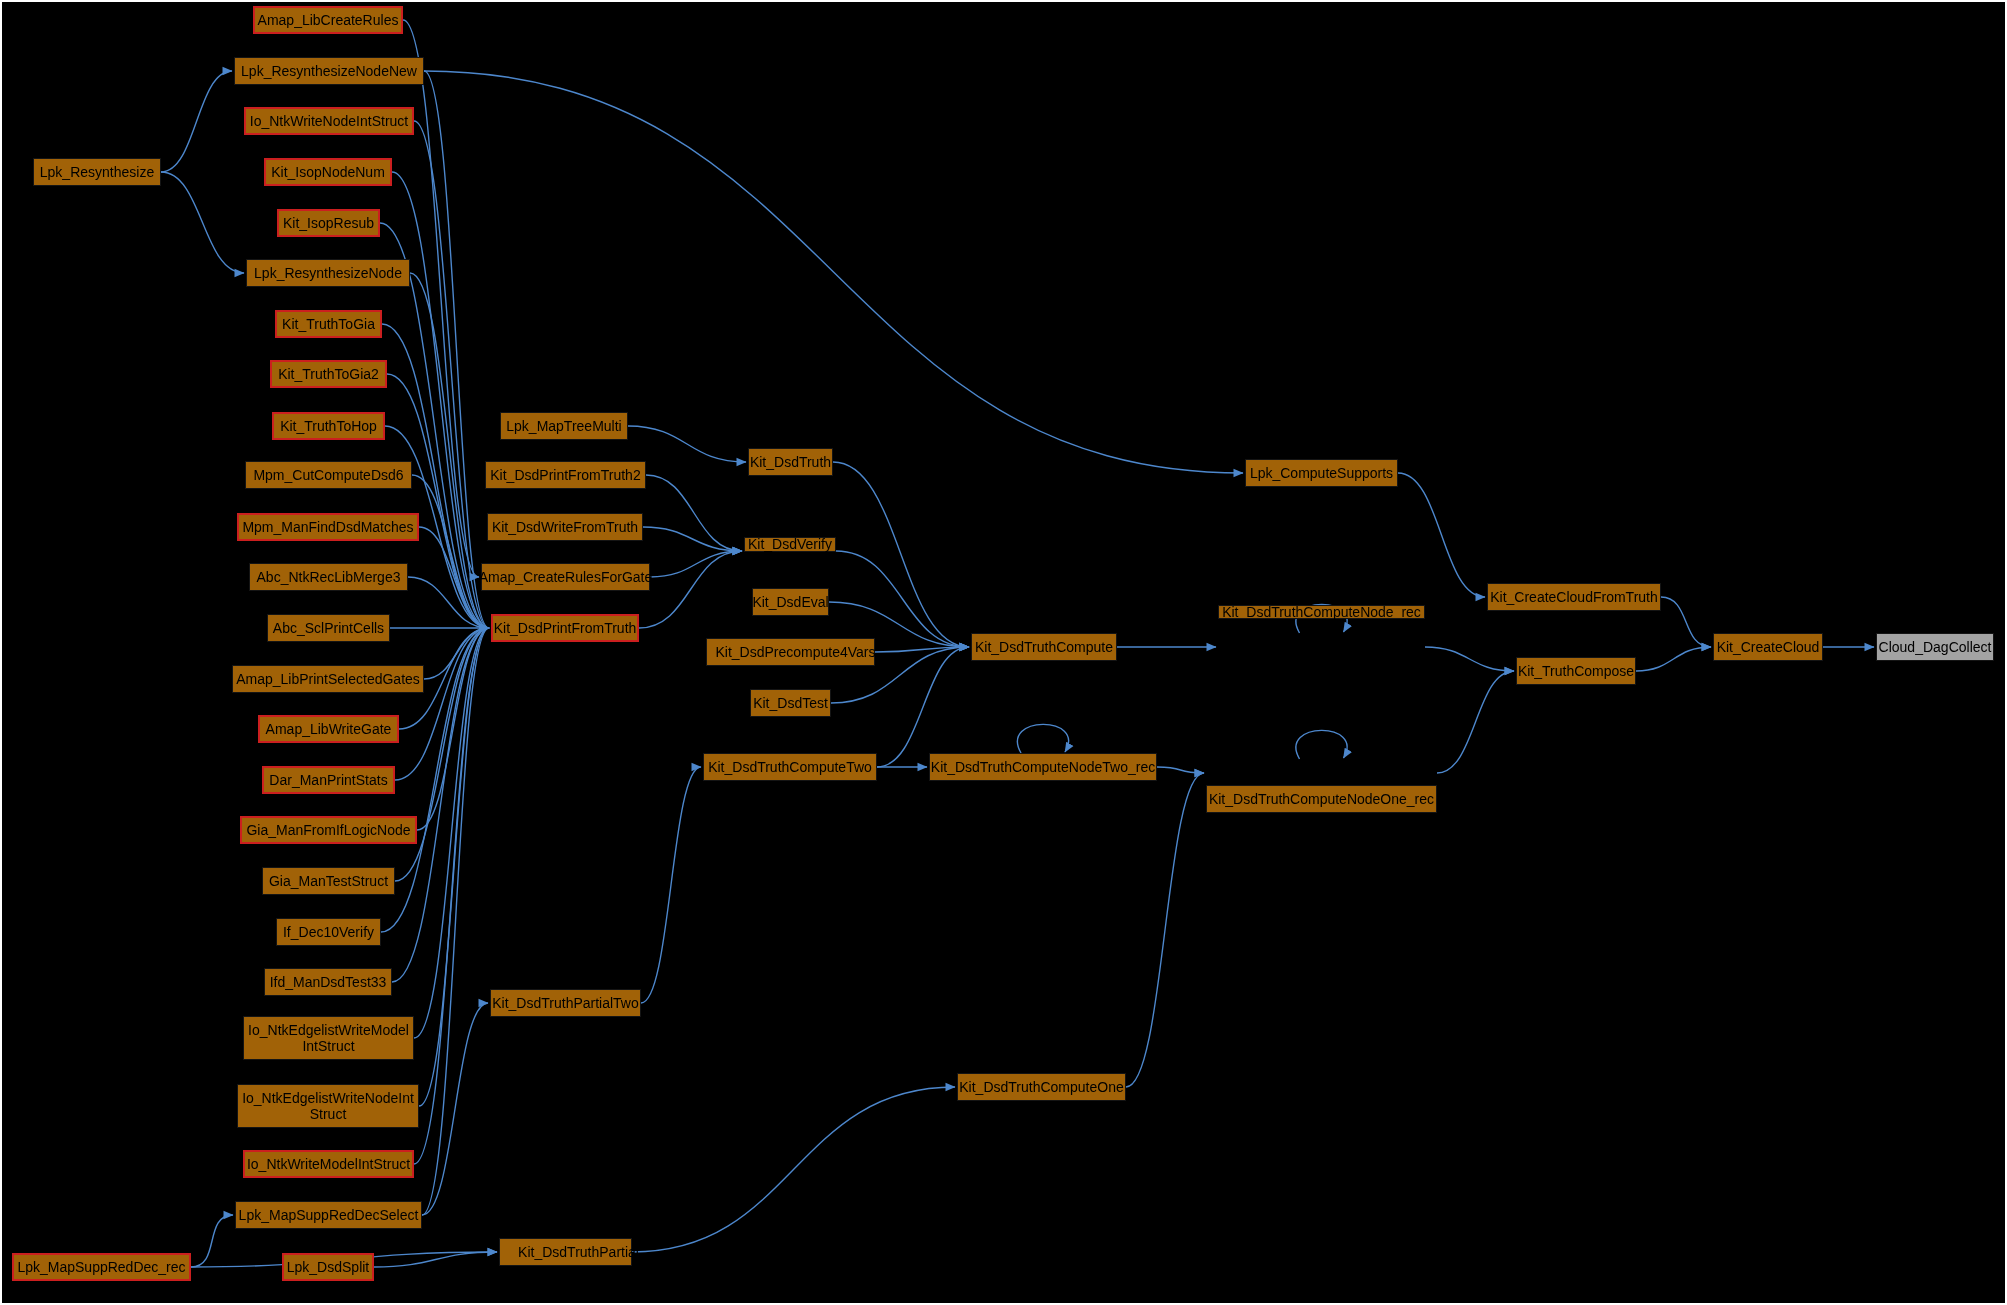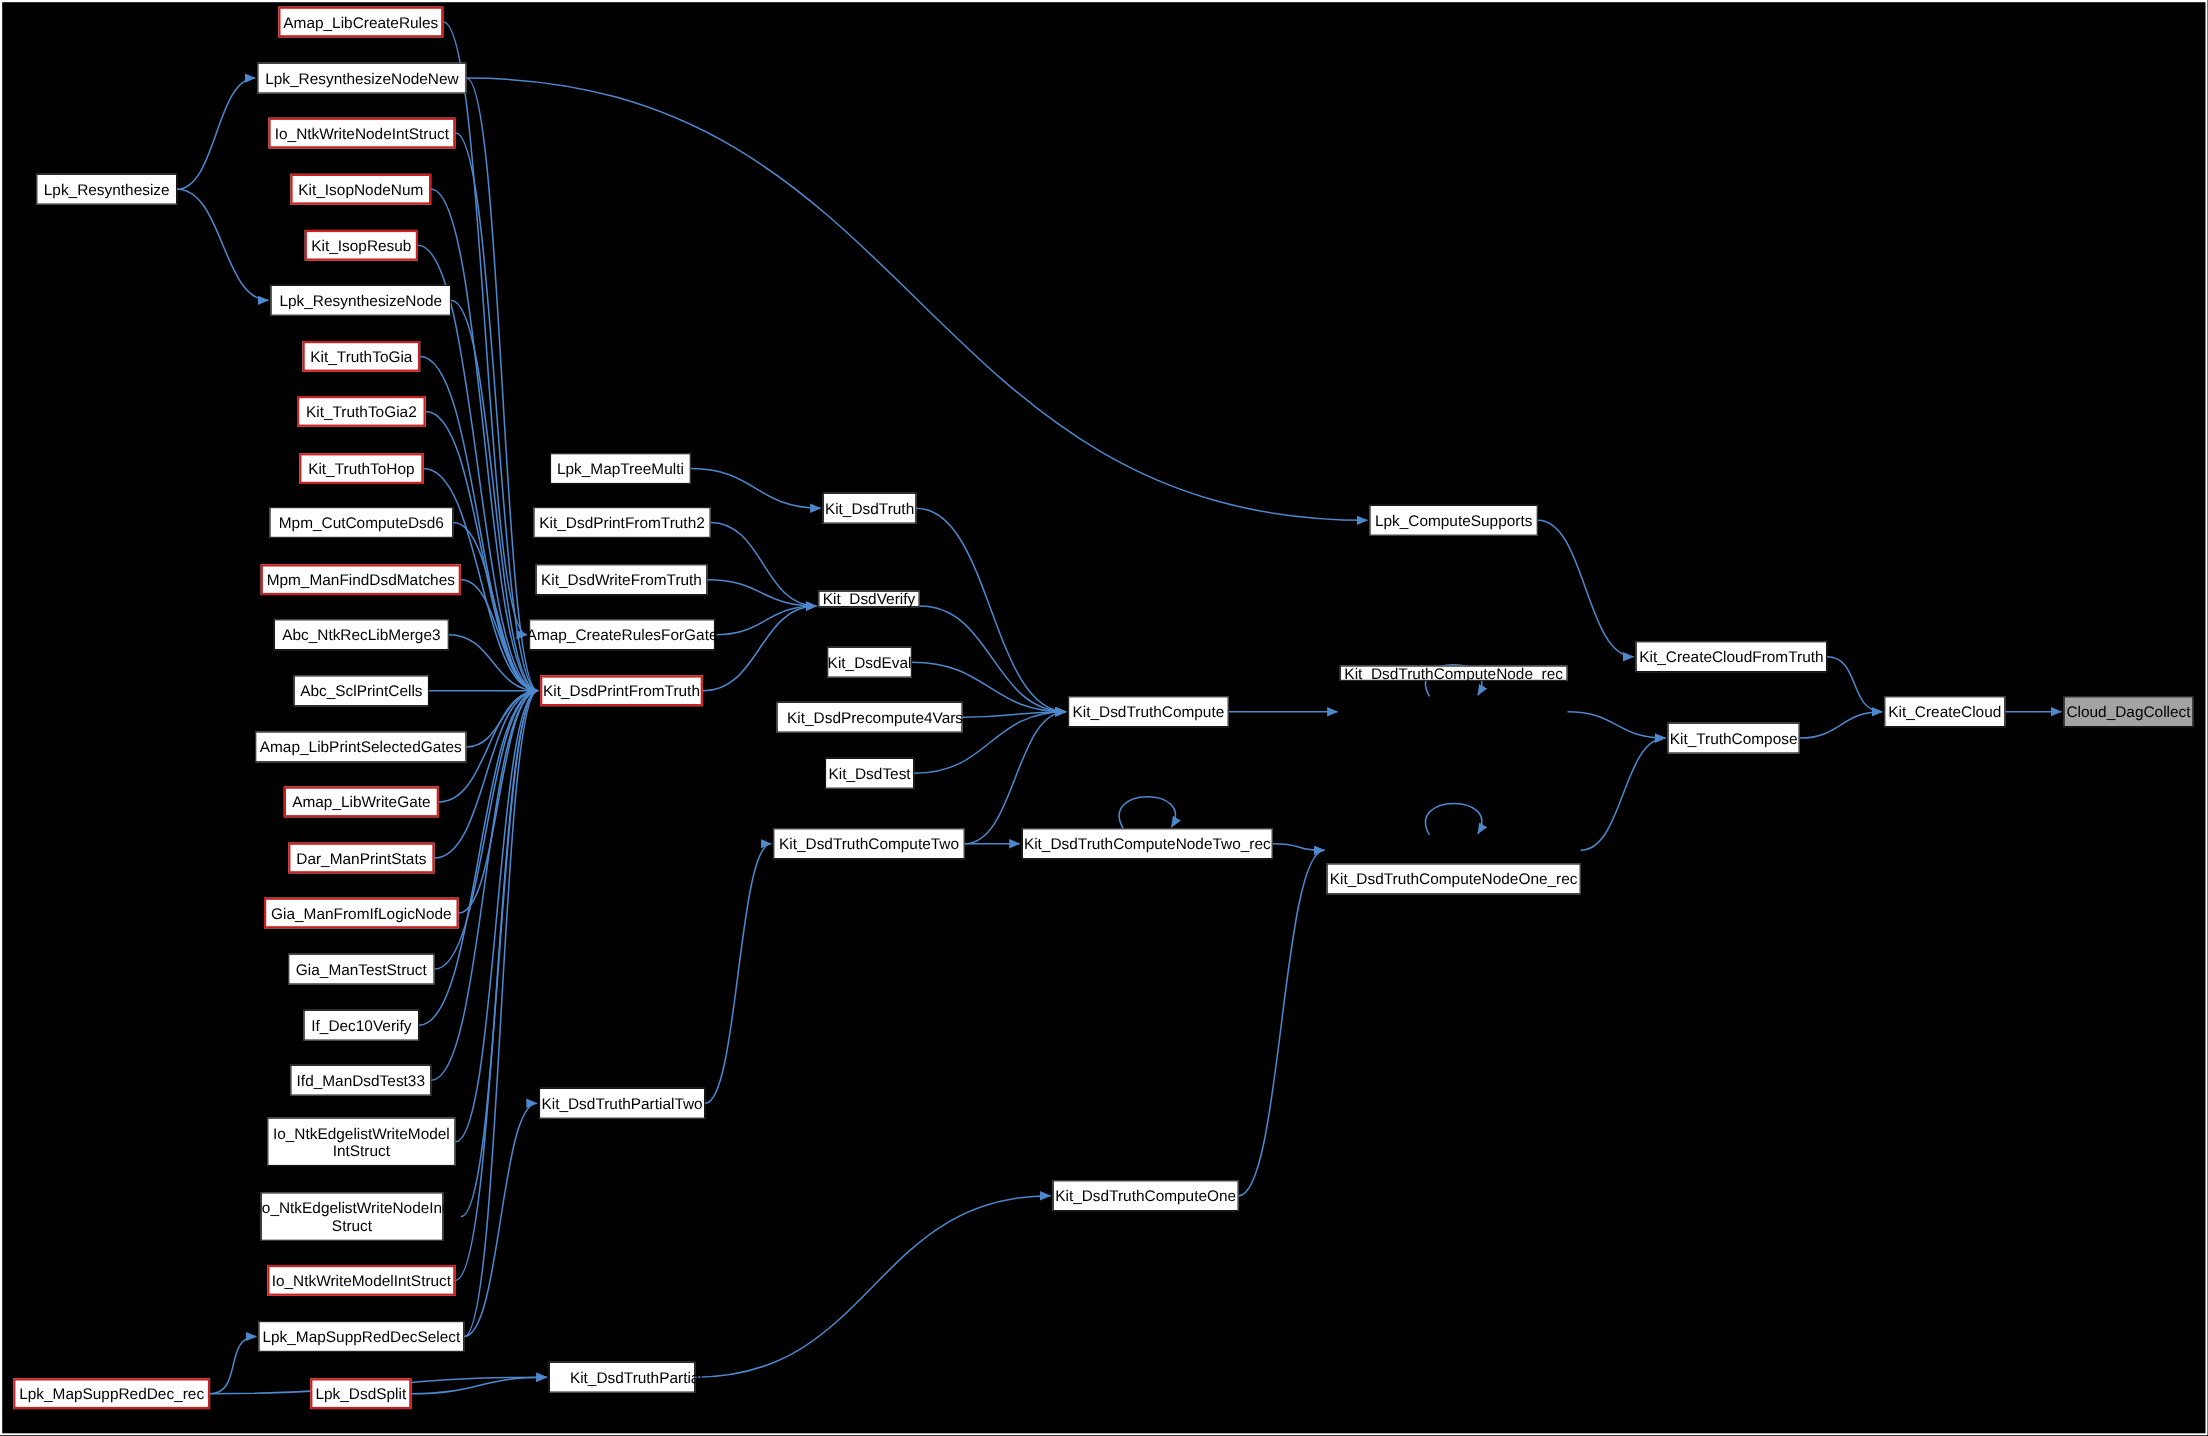--- a/index.html
+++ b/index.html
@@ -8,21 +8,21 @@
     background:#000;
     font-family:"Liberation Sans", sans-serif;
     overflow:hidden;
     box-sizing:border-box;
     border:2px solid #ffffff;
   }
   #edges-layer{position:absolute;left:0;top:0;z-index:1;}
   .node{
     position:absolute;
     display:flex;align-items:center;justify-content:center;
-    background:#ffffff;
+    background:#a16207;
     border:1px solid #141414;
     color:#000;
     font-size:14px;
     line-height:1.15;
     text-align:center;
     white-space:pre-line;
     box-sizing:border-box;
     z-index:2;
     padding:0 2px;
     cursor:pointer;
@@ -114,21 +114,21 @@
     <div class="node normal" style="left: 265px; top: 612px; width: 123px; height: 28px;">Abc_SclPrintCells</div>
     <div class="node normal" style="left: 230px; top: 663px; width: 192px; height: 28px;">Amap_LibPrintSelectedGates</div>
     <div class="node highlight" style="left: 256px; top: 713px; width: 141px; height: 28px;">Amap_LibWriteGate</div>
     <div class="node highlight" style="left: 260px; top: 764px; width: 133px; height: 28px;">Dar_ManPrintStats</div>
     <div class="node highlight" style="left: 238px; top: 814px; width: 177px; height: 28px;">Gia_ManFromIfLogicNode</div>
     <div class="node normal" style="left: 260px; top: 865px; width: 133px; height: 28px;">Gia_ManTestStruct</div>
     <div class="node normal" style="left: 274px; top: 916px; width: 105px; height: 28px;">If_Dec10Verify</div>
     <div class="node normal" style="left: 262px; top: 966px; width: 128px; height: 28px;">Ifd_ManDsdTest33</div>
     <div class="node normal" style="left: 241px; top: 1014px; width: 171px; height: 44px;">Io_NtkEdgelistWriteModel
 IntStruct</div>
-    <div class="node normal" style="left: 235px; top: 1082px; width: 166px; height: 44px;">Io_NtkEdgelistWriteNodeInt
+    <div class="node normal" style="left: 235px; top: 1082px; width: 182px; height: 44px;">Io_NtkEdgelistWriteNodeInt
 Struct</div>
     <div class="node highlight" style="left: 241px; top: 1148px; width: 171px; height: 28px;">Io_NtkWriteModelIntStruct</div>
     <div class="node normal" style="left: 233px; top: 1199px; width: 187px; height: 28px;">Lpk_MapSuppRedDecSelect</div>
     <div class="node highlight" style="left: 10px; top: 1251px; width: 179px; height: 28px;">Lpk_MapSuppRedDec_rec</div>
     <div class="node highlight" style="left: 280px; top: 1251px; width: 92px; height: 28px;">Lpk_DsdSplit</div>
     <div class="node normal" style="left: 498px; top: 410px; width: 128px; height: 28px;">Lpk_MapTreeMulti</div>
     <div class="node normal" style="left: 483px; top: 459px; width: 161px; height: 28px;">Kit_DsdPrintFromTruth2</div>
     <div class="node normal" style="left: 485px; top: 511px; width: 156px; height: 28px;">Kit_DsdWriteFromTruth</div>
     <div class="node normal" style="left: 479px; top: 561px; width: 169px; height: 28px;">Amap_CreateRulesForGate</div>
     <div class="node highlight" style="left: 489px; top: 612px; width: 148px; height: 28px;">Kit_DsdPrintFromTruth</div>

